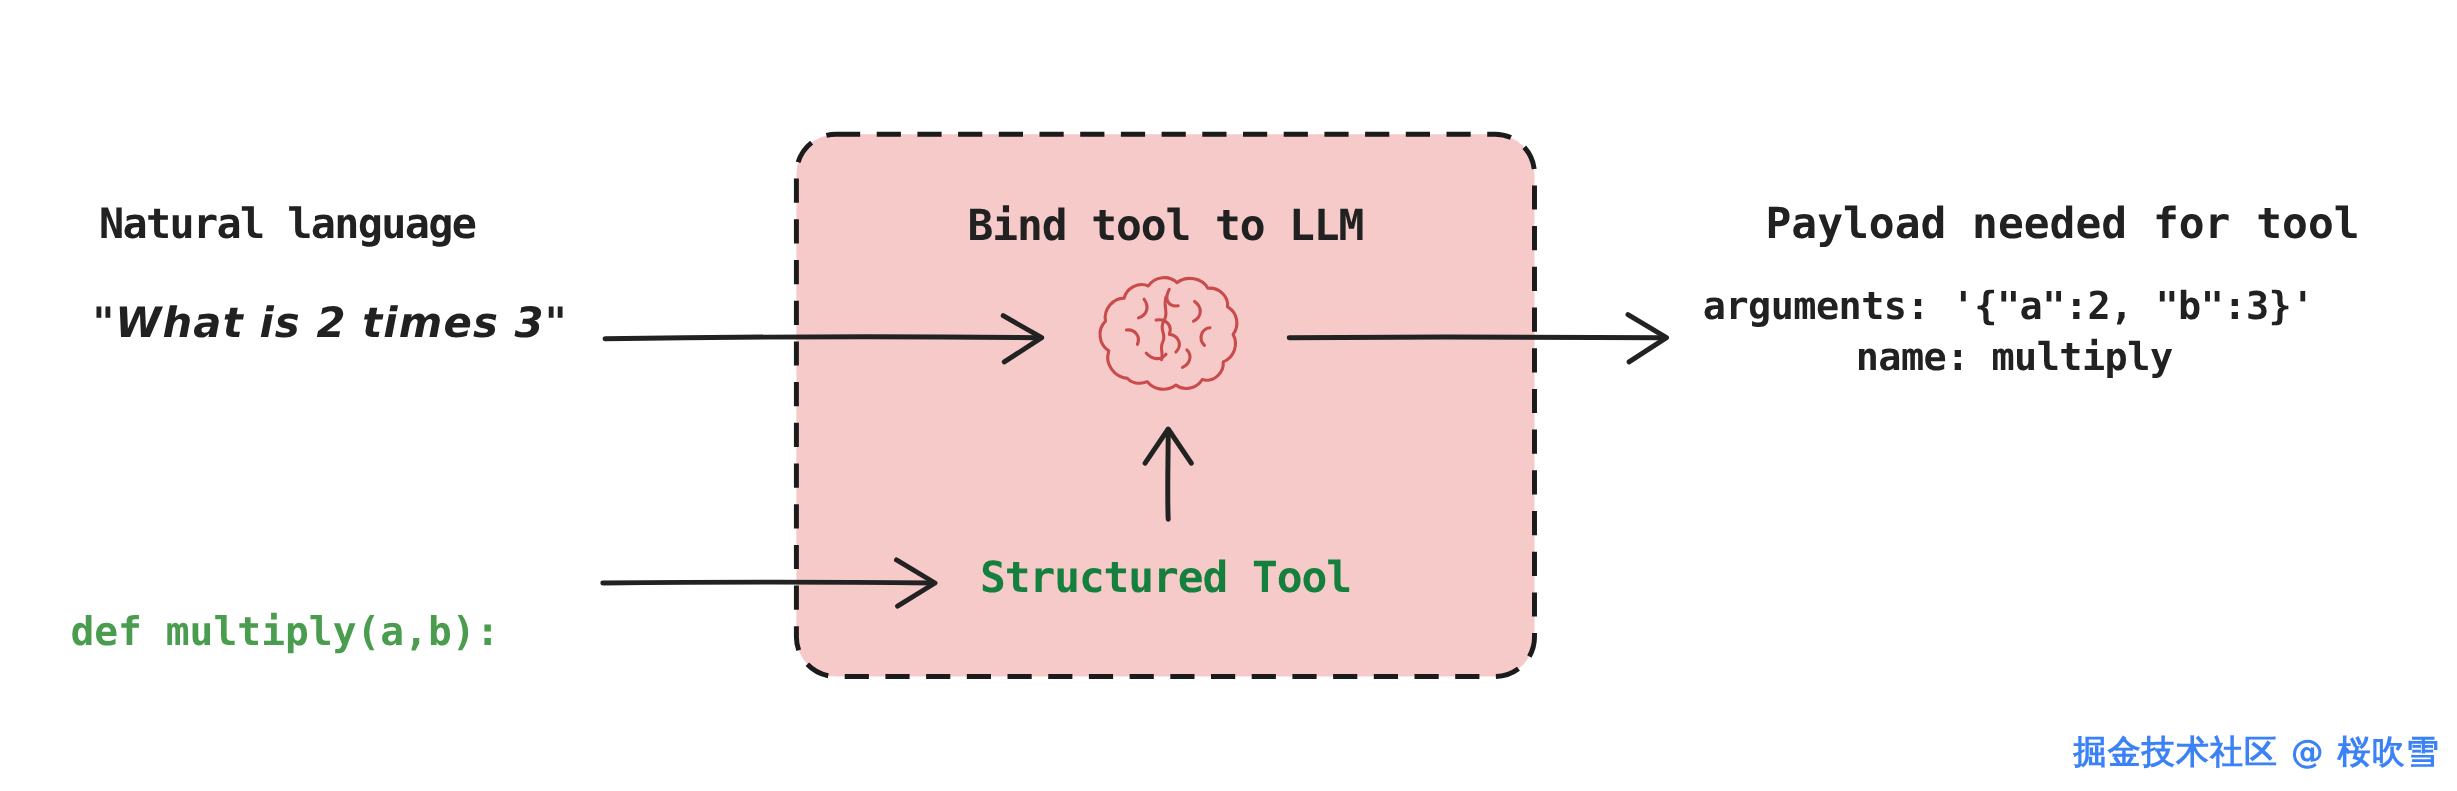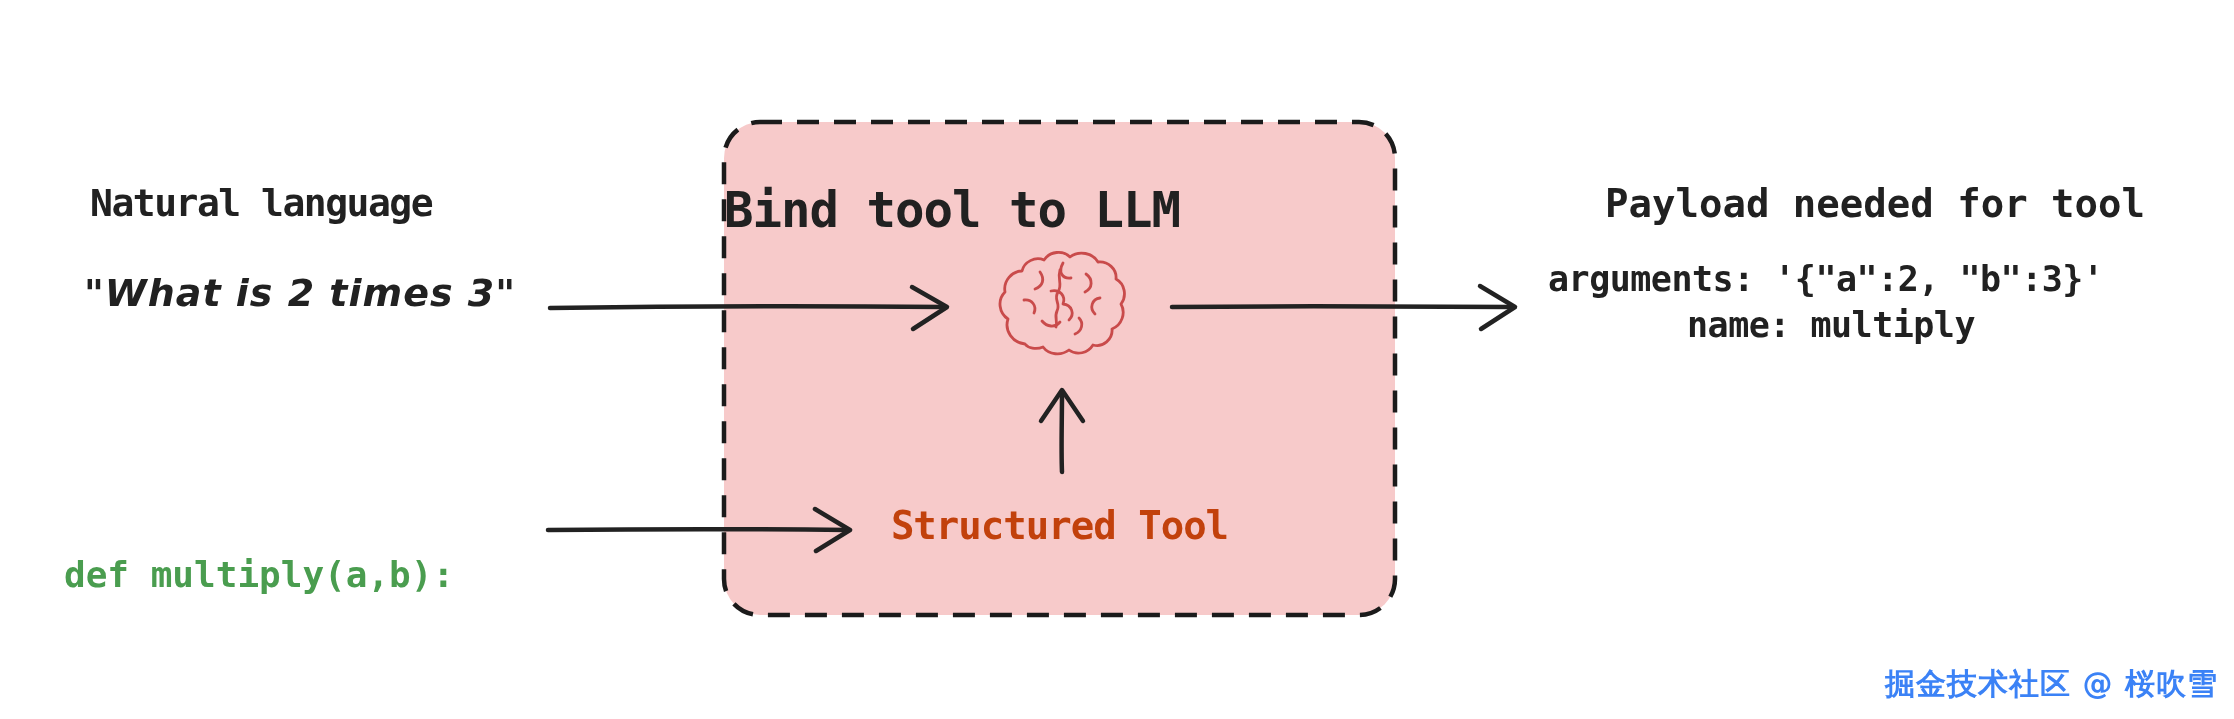--- a/index.html
+++ b/index.html
@@ -21,22 +21,22 @@
     white-space:pre;
   }
   .nl-title{left:90px;top:184px;font-size:38px;letter-spacing:-1.5px;}
   .quote{
     left:84px;top:274px;font-size:38px;
     font-family:"DejaVu Sans","Liberation Sans",sans-serif;
     font-style:italic;font-weight:600;letter-spacing:1px;
   }
   .code{left:64px;top:452px;font-size:36px;line-height:49px;color:#4a9d4f;}
   .code div{white-space:pre;}
-  .box-title{left:724px;top:186px;width:671px;text-align:left;font-size:49px;letter-spacing:-1px;}
-  .structured{left:724px;top:506px;width:671px;text-align:center;font-size:39px;letter-spacing:-1px;color:#c2410c;}
+  .box-title{left:724px;top:186px;width:671px;text-align:center;font-size:39px;letter-spacing:-1px;}
+  .structured{left:724px;top:506px;width:671px;text-align:center;font-size:39px;letter-spacing:-1px;color:#15803d;}
   .payload-title{left:1558px;top:184px;font-size:39px;margin-left:47px;}
   .args{left:1548px;top:262px;font-size:35px;letter-spacing:-0.5px;}
   .name-line{left:1687px;top:308px;font-size:35px;letter-spacing:-0.5px;}
   .watermark{
     position:absolute;right:16px;bottom:14px;
     font-size:30px;font-weight:bold;color:#3b82f6;
     font-family:"DejaVu Sans","Liberation Sans",sans-serif;
     letter-spacing:1px;
     text-shadow:2px 2px 0 #ffffff;
     white-space:pre;

